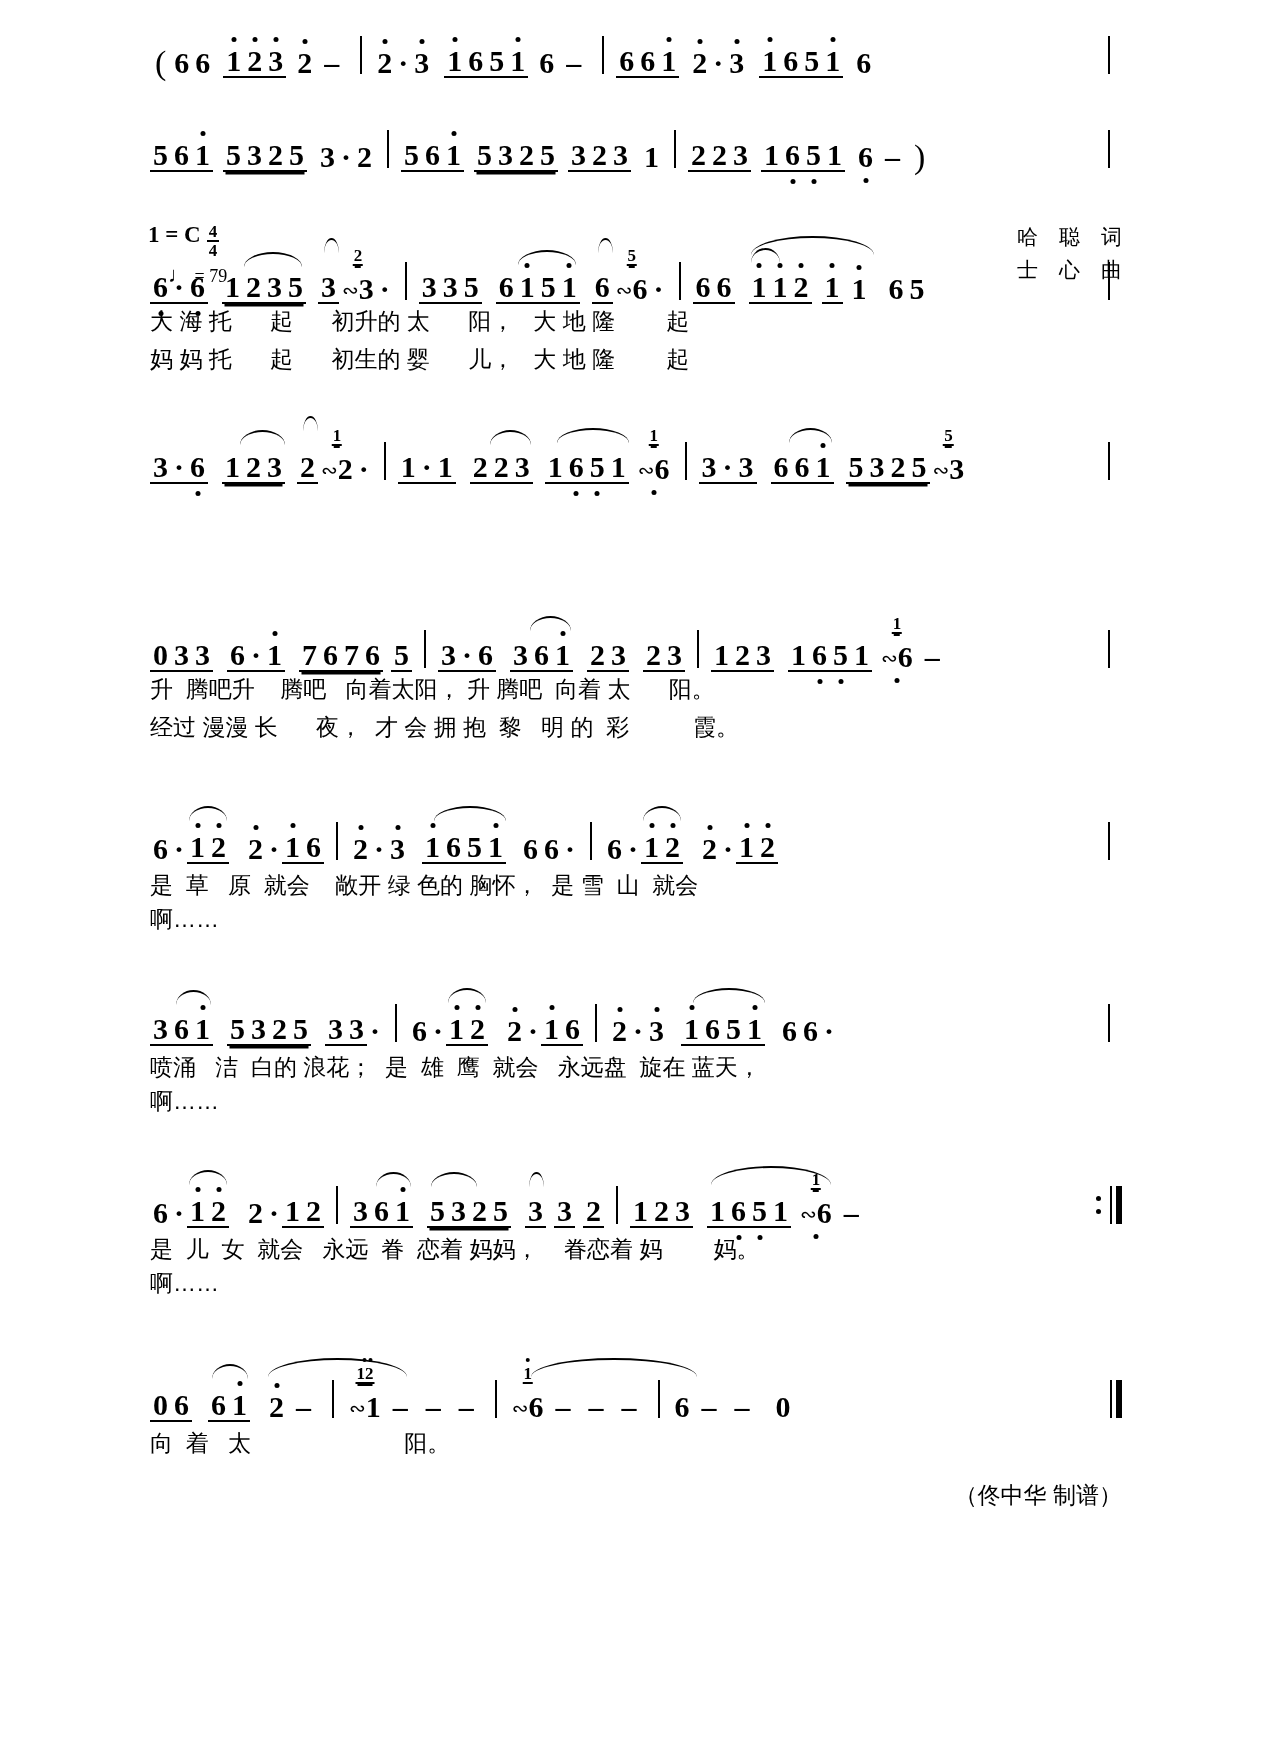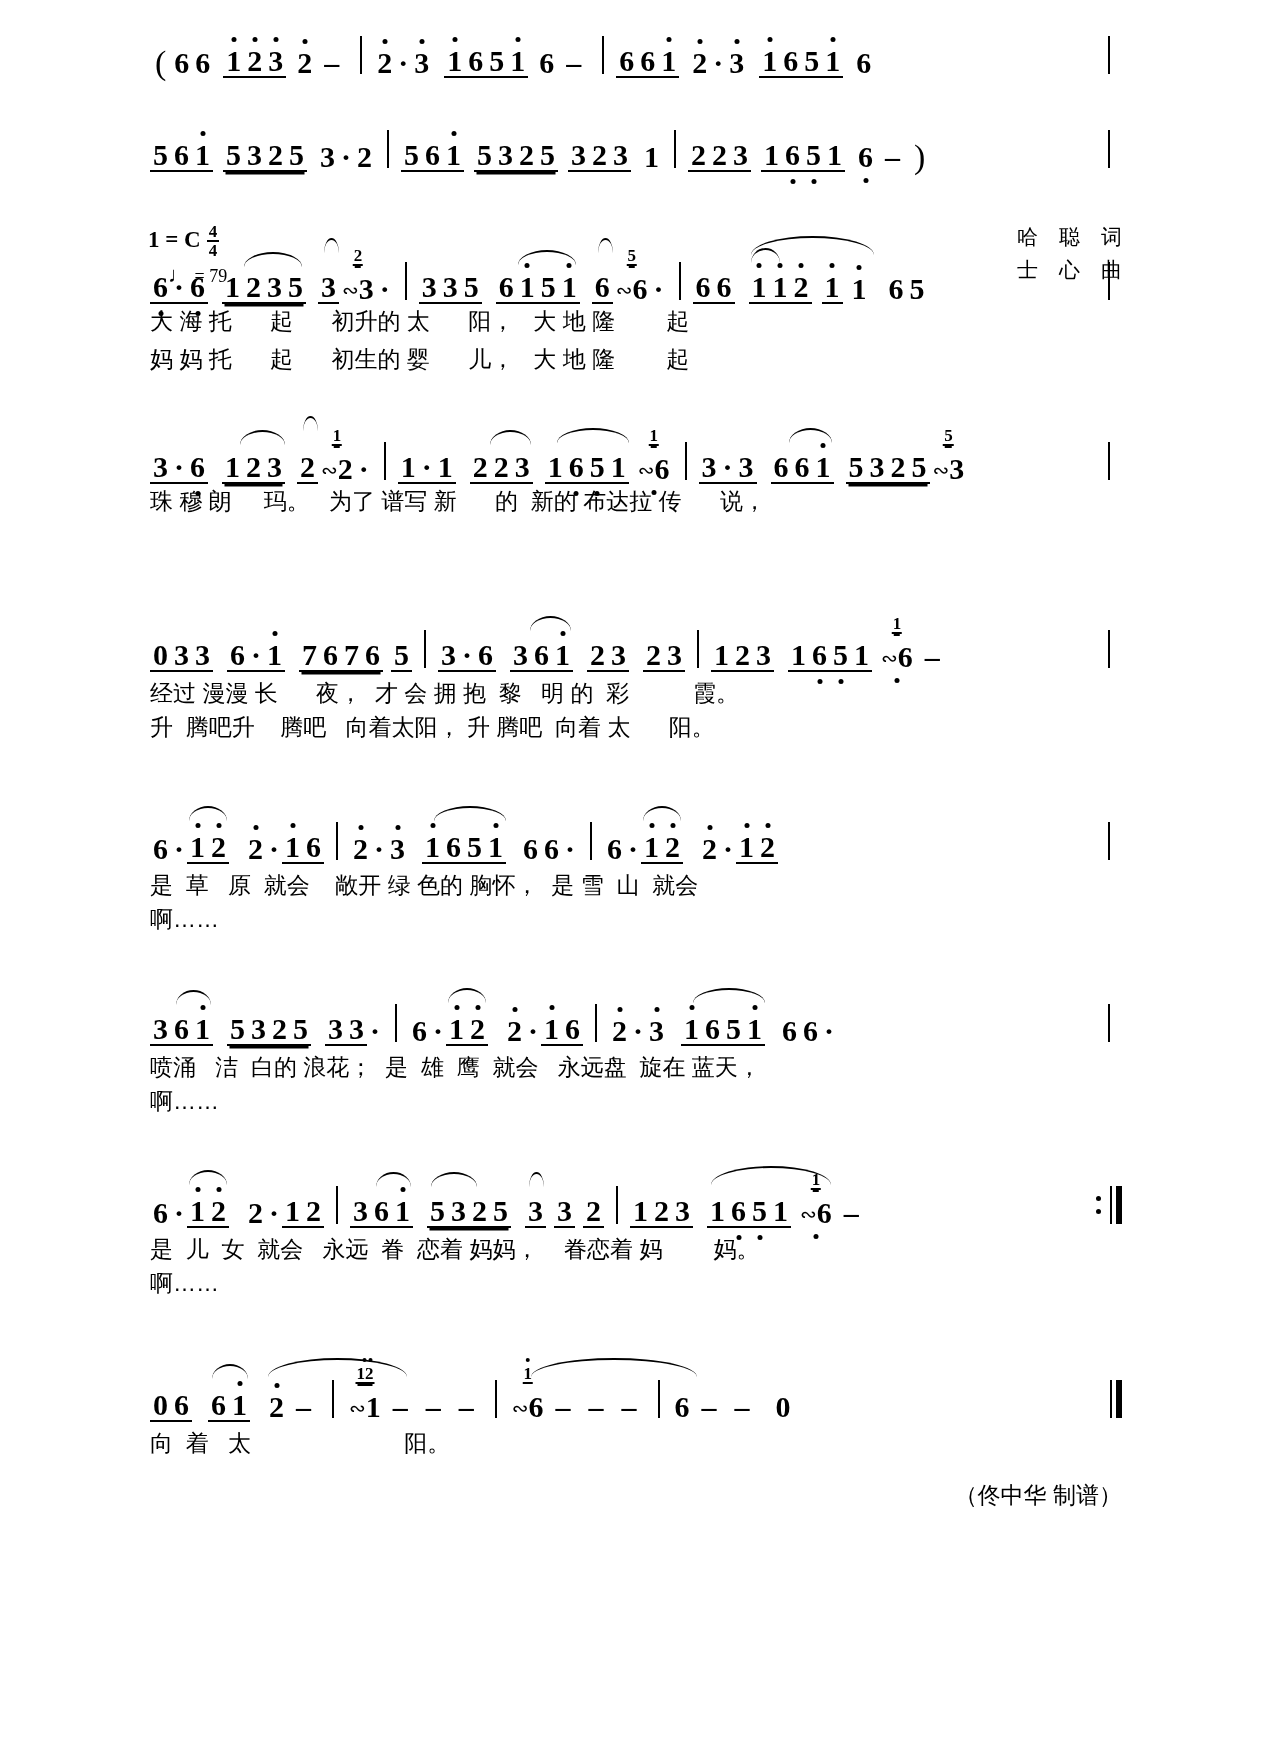--- a/index.html
+++ b/index.html
@@ -50,21 +50,21 @@
   }
 
   .keyblock {
     position: absolute;
     left: 148px;
     top: 200px;
     font-size: 23px;
     font-weight: bold;
     font-family: "Liberation Serif", "DejaVu Serif", serif;
   }
-  .keyline { display: flex; align-items: center; gap: 6px; }
+  .keyline { display: flex; align-items: flex-start; gap: 6px; }
   .frac {
     display: inline-block;
     text-align: center;
     font-size: 17px;
     line-height: 1.0;
     font-weight: bold;
     vertical-align: middle;
     position: relative;
     top: 1px;
   }
@@ -458,21 +458,20 @@
         <span class="note">5</span>
         <span class="note">3</span>
         <span class="note">2</span>
         <span class="note">5</span>
       </span>
       <span class="note" style="position:relative;">
         <span class="orn dbl">5</span>
         <span class="slide">∾</span>3</span>
       <span class="barline" style="margin-left:auto;"></span>
     </div>
-    <div class="lyrics lyrics2">珠 穆 朗     玛。   为了 谱写 新      的  新的 布达拉 传      说，</div>
   </div>
 
   <div class="system withlyr2" style="margin-top:38px;">
     <div class="staffrow">
       <span class="grp b1">
         <span class="note">0</span>
         <span class="note">3</span>
         <span class="note">3</span>
       </span>
       <span class="grp b1" style="margin-left:14px;">
@@ -522,22 +521,22 @@
         <span class="note">6<i class="od"></i></span>
         <span class="note">5<i class="od"></i></span>
         <span class="note">1</span>
       </span>
       <span class="note" style="position:relative; margin-left:6px;">
         <span class="orn dbl">1</span>
         <span class="slide">∾</span>6<i class="od"></i></span>
       <span class="dash">–</span>
       <span class="barline" style="margin-left:auto;"></span>
     </div>
+    <div class="lyrics lyrics2">升  腾吧升    腾吧   向着太阳， 升 腾吧  向着 太      阳。</div>
     <div class="lyrics">经过 漫漫 长      夜，  才 会 拥 抱  黎   明 的  彩          霞。</div>
-    <div class="lyrics lyrics2">升  腾吧升    腾吧   向着太阳， 升 腾吧  向着 太      阳。</div>
   </div>
 
   <div class="system withlyr2" style="margin-top:42px;">
     <div class="staffrow">
       <span class="note">6</span>
       <span class="dotsep">·</span>
       <span class="grp b1" style="position:relative;">
         <span class="slur" style="left:2px; right:2px; top:-26px;"></span>
         <span class="note">1<i class="ou"></i></span>
         <span class="note">2<i class="ou"></i></span>

